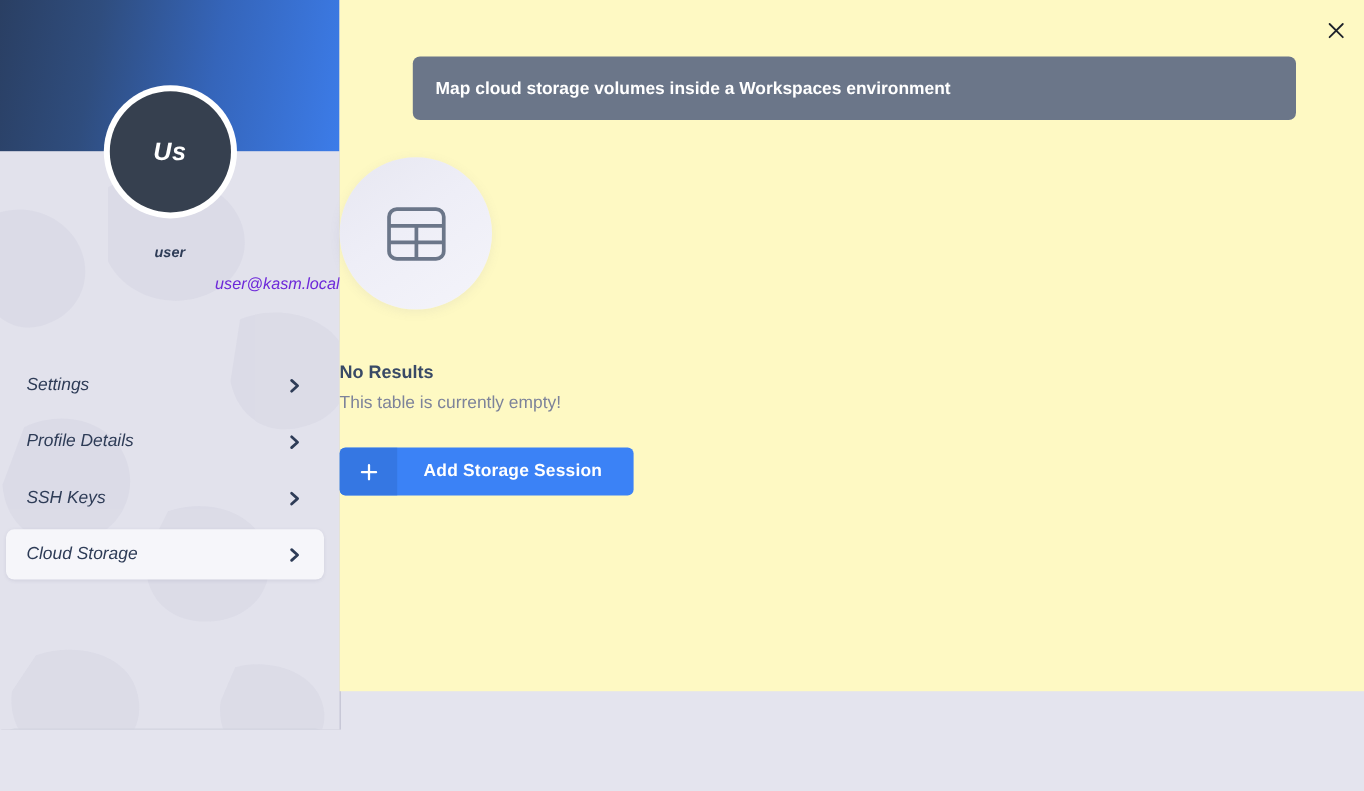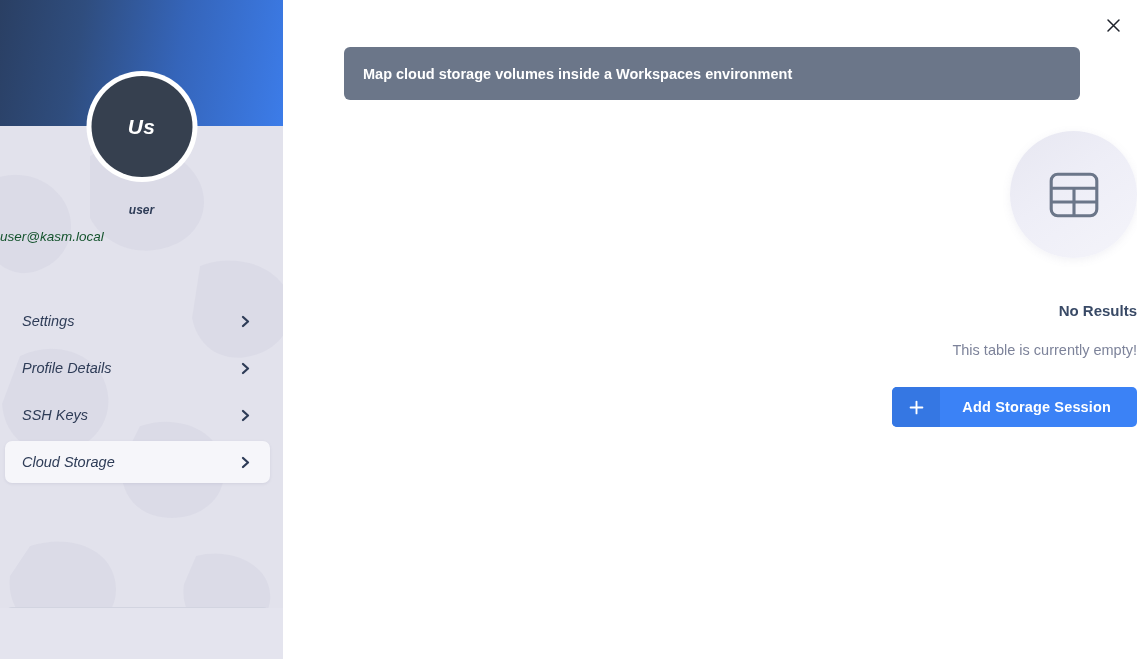--- a/index.html
+++ b/index.html
@@ -81,23 +81,23 @@
     text-align: center;
     font-size: 12px;
     font-weight: bold;
     color: #2e3c57;
     z-index: 3;
   }
   .user-email {
     position: absolute;
     top: 229px;
     left: 0; width: 283px;
-    text-align: left;
+    text-align: right;
     font-size: 13.5px;
-    color: #14532d;
+    color: #6d28d9;
     z-index: 3;
   }
 
   .nav {
     position: absolute;
     top: 300px;
     left: 5px;
     width: 265px;
     z-index: 3;
   }
@@ -155,22 +155,22 @@
     align-items: center;
     justify-content: center;
     cursor: pointer;
   }
   .signout-btn svg { display: block; }
 
   
   .main {
     position: relative;
     flex: 1;
-    height: 659px;
-    background: #ffffff;
+    height: 576px;
+    background: #fef9c3;
   }
 
   .close-btn {
     position: absolute;
     right: 11px;
     top: 12px;
     width: 26px;
     height: 26px;
     display: flex;
     align-items: center;
@@ -199,21 +199,21 @@
     font-weight: bold;
   }
 
   .empty-state {
     position: absolute;
     left: 0;
     top: 131px;
     width: 100%;
     display: flex;
     flex-direction: column;
-    align-items: flex-end;
+    align-items: flex-start;
   }
 
   .empty-circle {
     width: 127px;
     height: 127px;
     border-radius: 50%;
     background: linear-gradient(145deg, #e7e7f1 0%, #eeeef7 45%, #f4f4fa 100%);
     display: flex;
     align-items: center;
     justify-content: center;
@@ -221,21 +221,21 @@
   }
   .empty-circle svg { display: block; }
 
   .empty-title {
     margin-top: 44px;
     font-size: 15px;
     font-weight: bold;
     color: #394a66;
   }
   .empty-sub {
-    margin-top: 23px;
+    margin-top: 9px;
     font-size: 14.5px;
     color: #7d839a;
   }
 
   .add-btn {
     margin-top: 29px;
     height: 40px;
     display: flex;
     align-items: stretch;
     border-radius: 5px;

